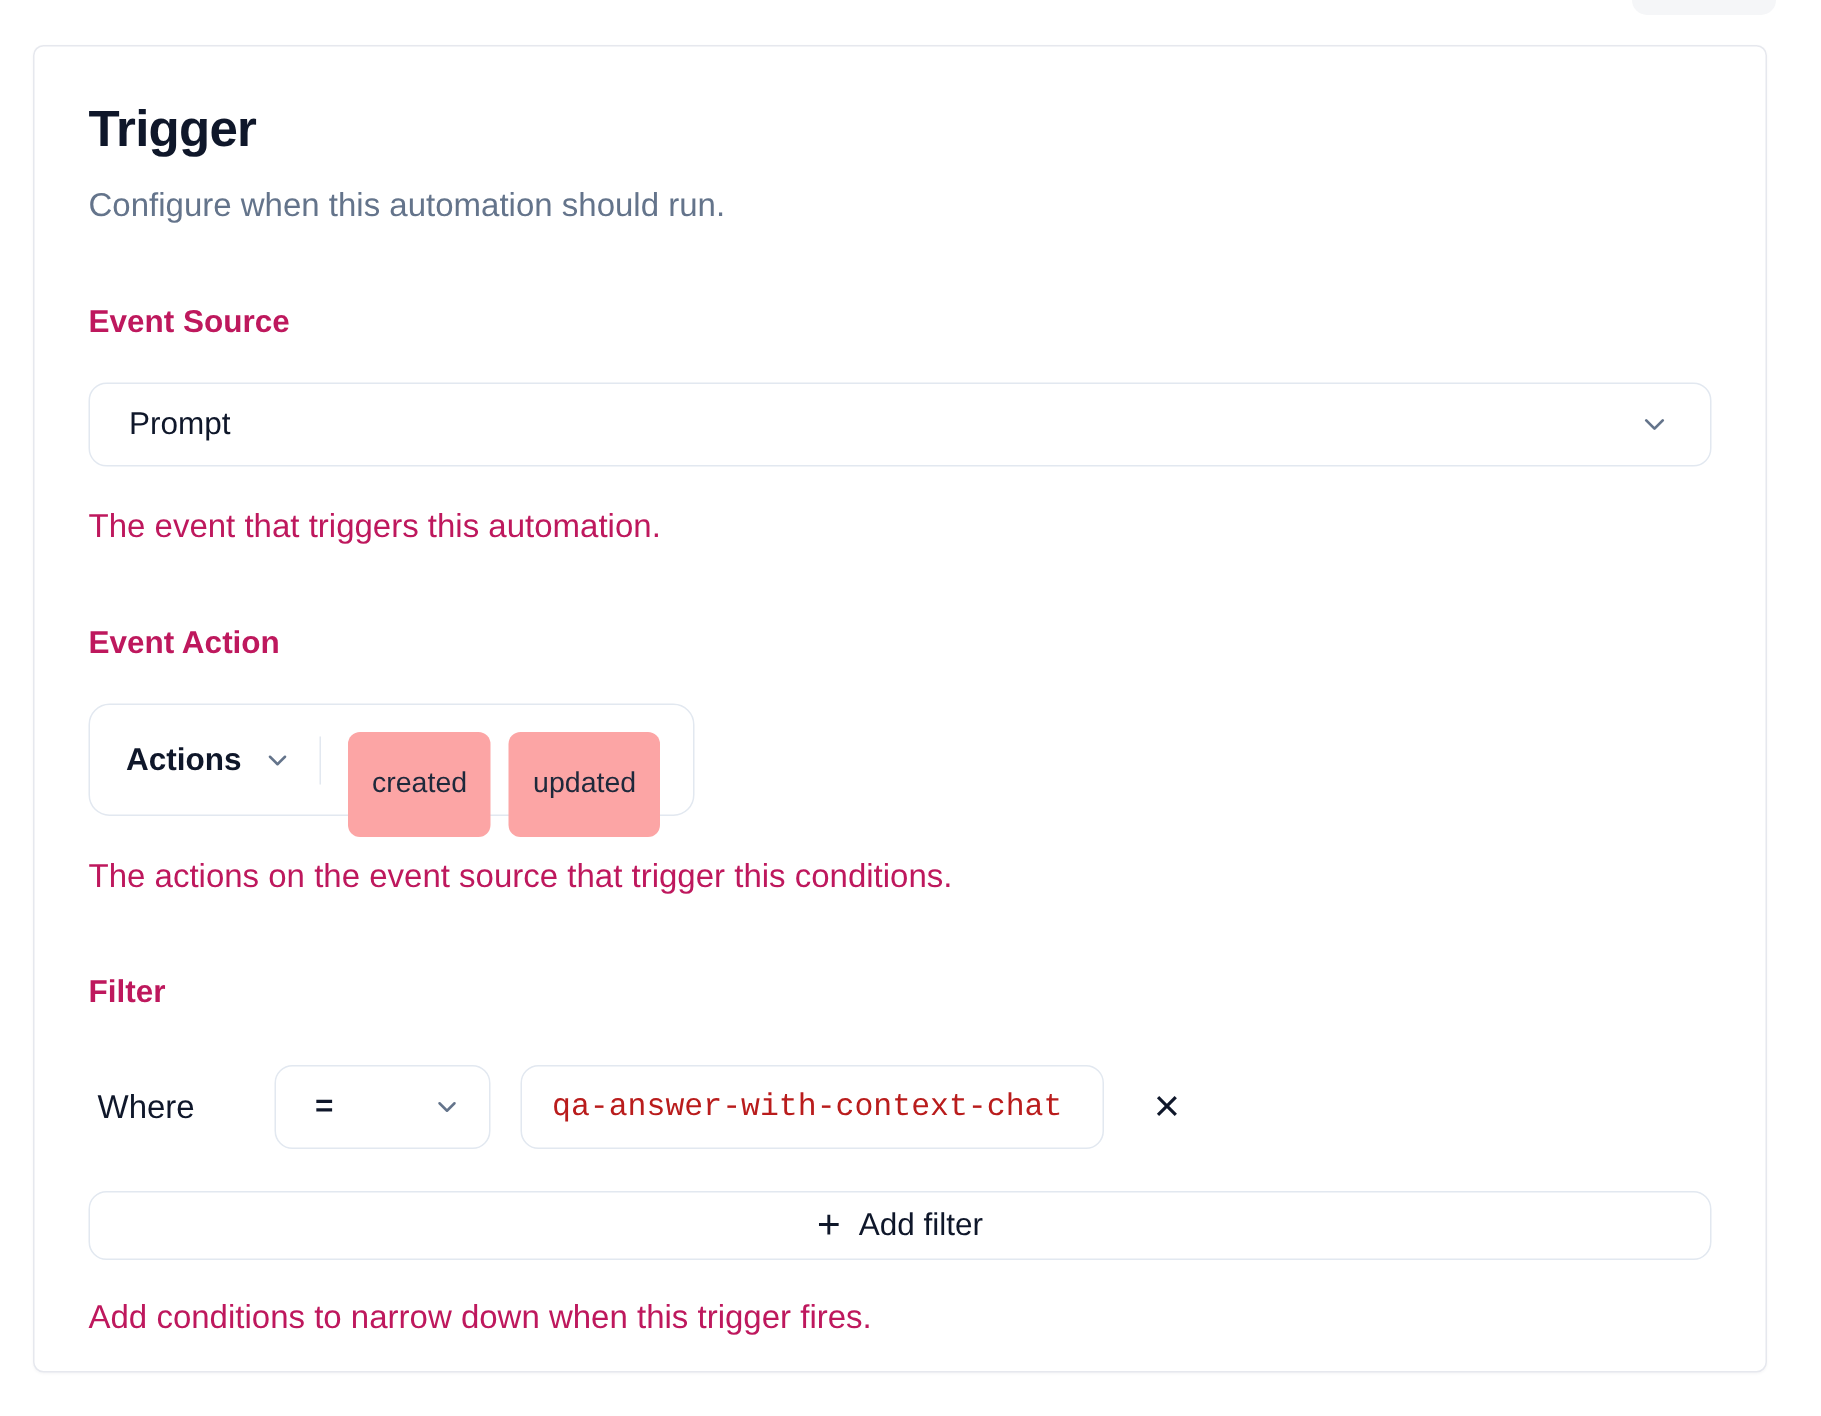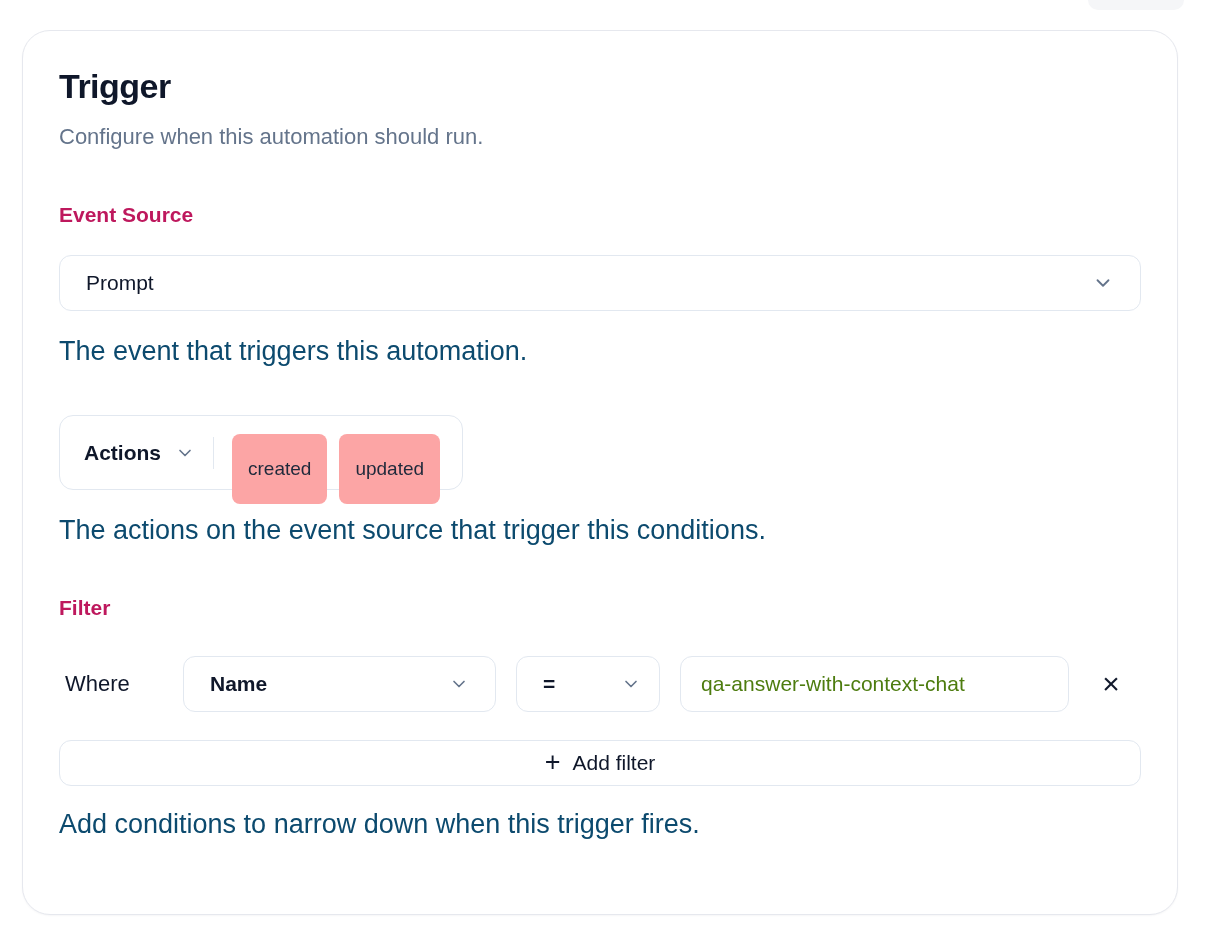--- a/index.html
+++ b/index.html
@@ -17,40 +17,40 @@
     position: absolute; top: -12px; right: 30px;
     width: 96px; height: 22px;
     background: #f5f6f8; border-radius: 10px;
   }
 
   .card {
     position: absolute; left: 22px; top: 30px;
     width: 1156px; height: 885px;
     background: #ffffff;
     border: 1px solid #e6e8ee;
-    border-radius: 28px;
+    border-radius: 7px;
     box-shadow: 0 1px 2px rgba(16,24,40,0.04);
     padding: 34px 36px;
   }
 
   .title {
     font-size: 34px; font-weight: 700; line-height: 42px;
     color: #0f172a; letter-spacing: -0.5px;
     margin-bottom: 16px;
   }
   .subtitle {
     font-size: 22px; line-height: 28px; color: #64748b;
     margin-bottom: 50px;
   }
   .field-label {
     font-size: 21px; font-weight: 700; line-height: 28px;
     color: #be185d; margin-bottom: 26px;
   }
   .help {
-    font-size: 27px; line-height: 28px; color: #0c4a6e;
+    font-size: 22px; line-height: 28px; color: #be185d;
     margin-top: 26px; margin-bottom: 50px;
   }
 
   .select {
     display: flex; align-items: center; justify-content: space-between;
     height: 56px; width: 100%;
     border: 1px solid #e2e8f0; border-radius: 12px;
     background: #ffffff;
     padding: 4px 26px;
     font-size: 21px; color: #0f172a;
@@ -93,21 +93,21 @@
   .where {
     flex: 0 0 104px;
     font-size: 22px; color: #0f172a; padding-left: 6px;
   }
   .name-select { flex: 0 0 313px; width: 313px; }
   .op-select   { flex: 0 0 144px; width: 144px; padding: 0 18px 0 26px; }
   .value-input {
     flex: 0 0 389px; width: 389px; height: 56px;
     border: 1px solid #e2e8f0; border-radius: 12px;
     padding: 0 20px;
-    font-family: Liberation Sans, sans-serif; font-size: 21px; color: #4d7c0f;
+    font-family: Liberation Mono, monospace; font-size: 21px; color: #b91c1c;
     outline: none; background: #ffffff;
   }
   .remove-btn {
     flex: 0 0 auto;
     width: 44px; height: 44px;
     display: flex; align-items: center; justify-content: center;
     background: none; border: none; cursor: pointer;
     font-size: 30px; line-height: 1; color: #0f172a;
     font-family: inherit;
   }
@@ -144,20 +144,21 @@
       <span>Prompt</span>
       <span class="chev">
         <svg width="22" height="22" viewBox="0 0 24 24" fill="none" stroke="#64748b" stroke-width="2" stroke-linecap="round" stroke-linejoin="round">
             <polyline points="6 9 12 15 18 9"></polyline>
           </svg>
       </span>
     </div>
     <div class="help">The event that triggers this automation.</div>
 
     
+    <div class="field-label">Event Action</div>
     <div class="action-box">
       <button class="actions-trigger">
         <span>Actions</span>
         <span class="chev">
           <svg width="20" height="20" viewBox="0 0 24 24" fill="none" stroke="#64748b" stroke-width="2" stroke-linecap="round" stroke-linejoin="round">
               <polyline points="6 9 12 15 18 9"></polyline>
             </svg>
         </span>
       </button>
       <span class="vdivider"></span>
@@ -165,28 +166,20 @@
       <span class="tag">updated</span>
     </div>
     <div class="help">The actions on the event source that trigger this conditions.</div>
 
     
     <div class="field-label filter-label">Filter</div>
 
     <div class="filter-row">
       <span class="where">Where</span>
 
-      <div class="select name-select">
-        <span style="font-weight:600">Name</span>
-        <span class="chev">
-          <svg width="20" height="20" viewBox="0 0 24 24" fill="none" stroke="#64748b" stroke-width="2" stroke-linecap="round" stroke-linejoin="round">
-              <polyline points="6 9 12 15 18 9"></polyline>
-            </svg>
-        </span>
-      </div>
 
       <div class="select op-select">
         <span style="font-weight:600">=</span>
         <span class="chev">
           <svg width="20" height="20" viewBox="0 0 24 24" fill="none" stroke="#64748b" stroke-width="2" stroke-linecap="round" stroke-linejoin="round">
               <polyline points="6 9 12 15 18 9"></polyline>
             </svg>
         </span>
       </div>
 

